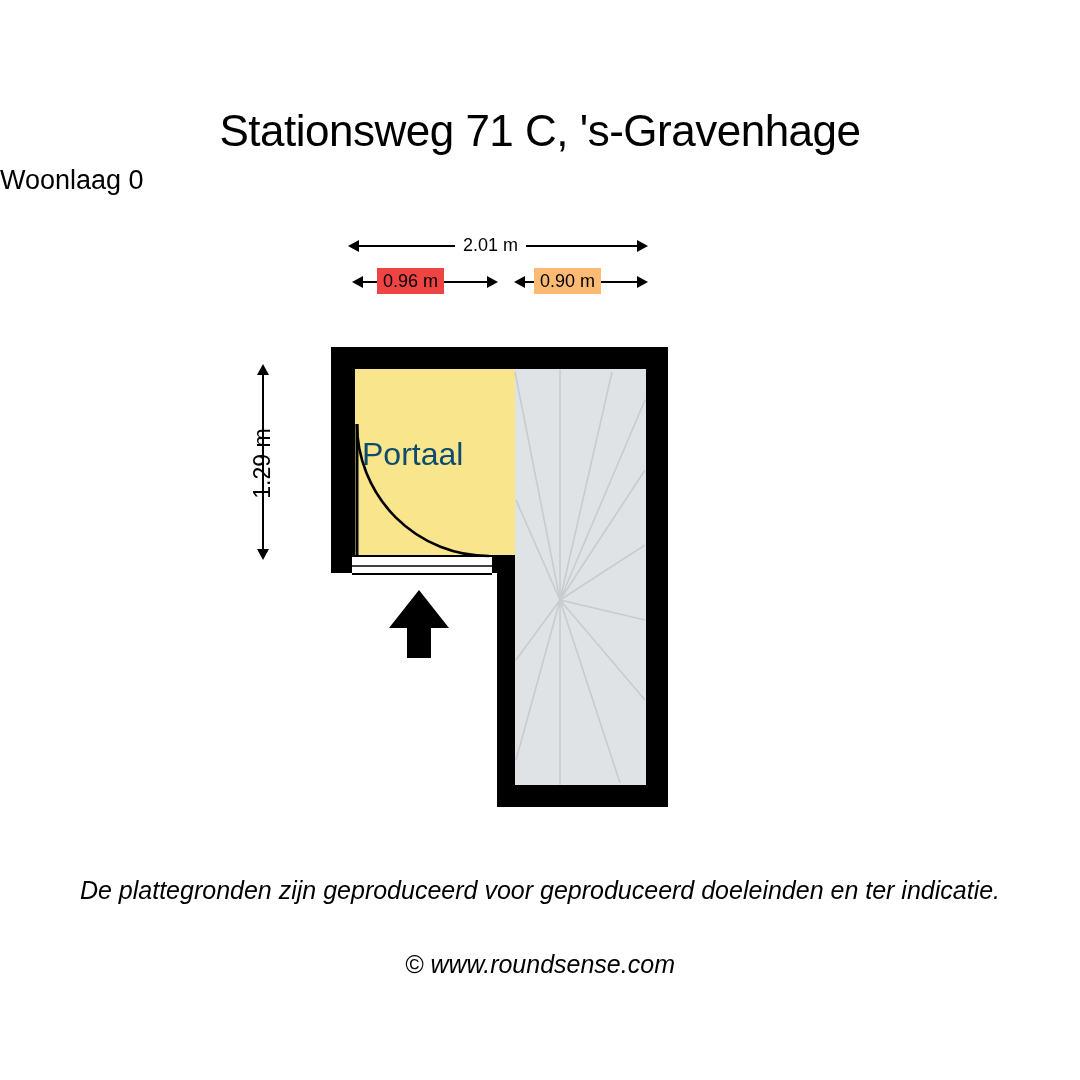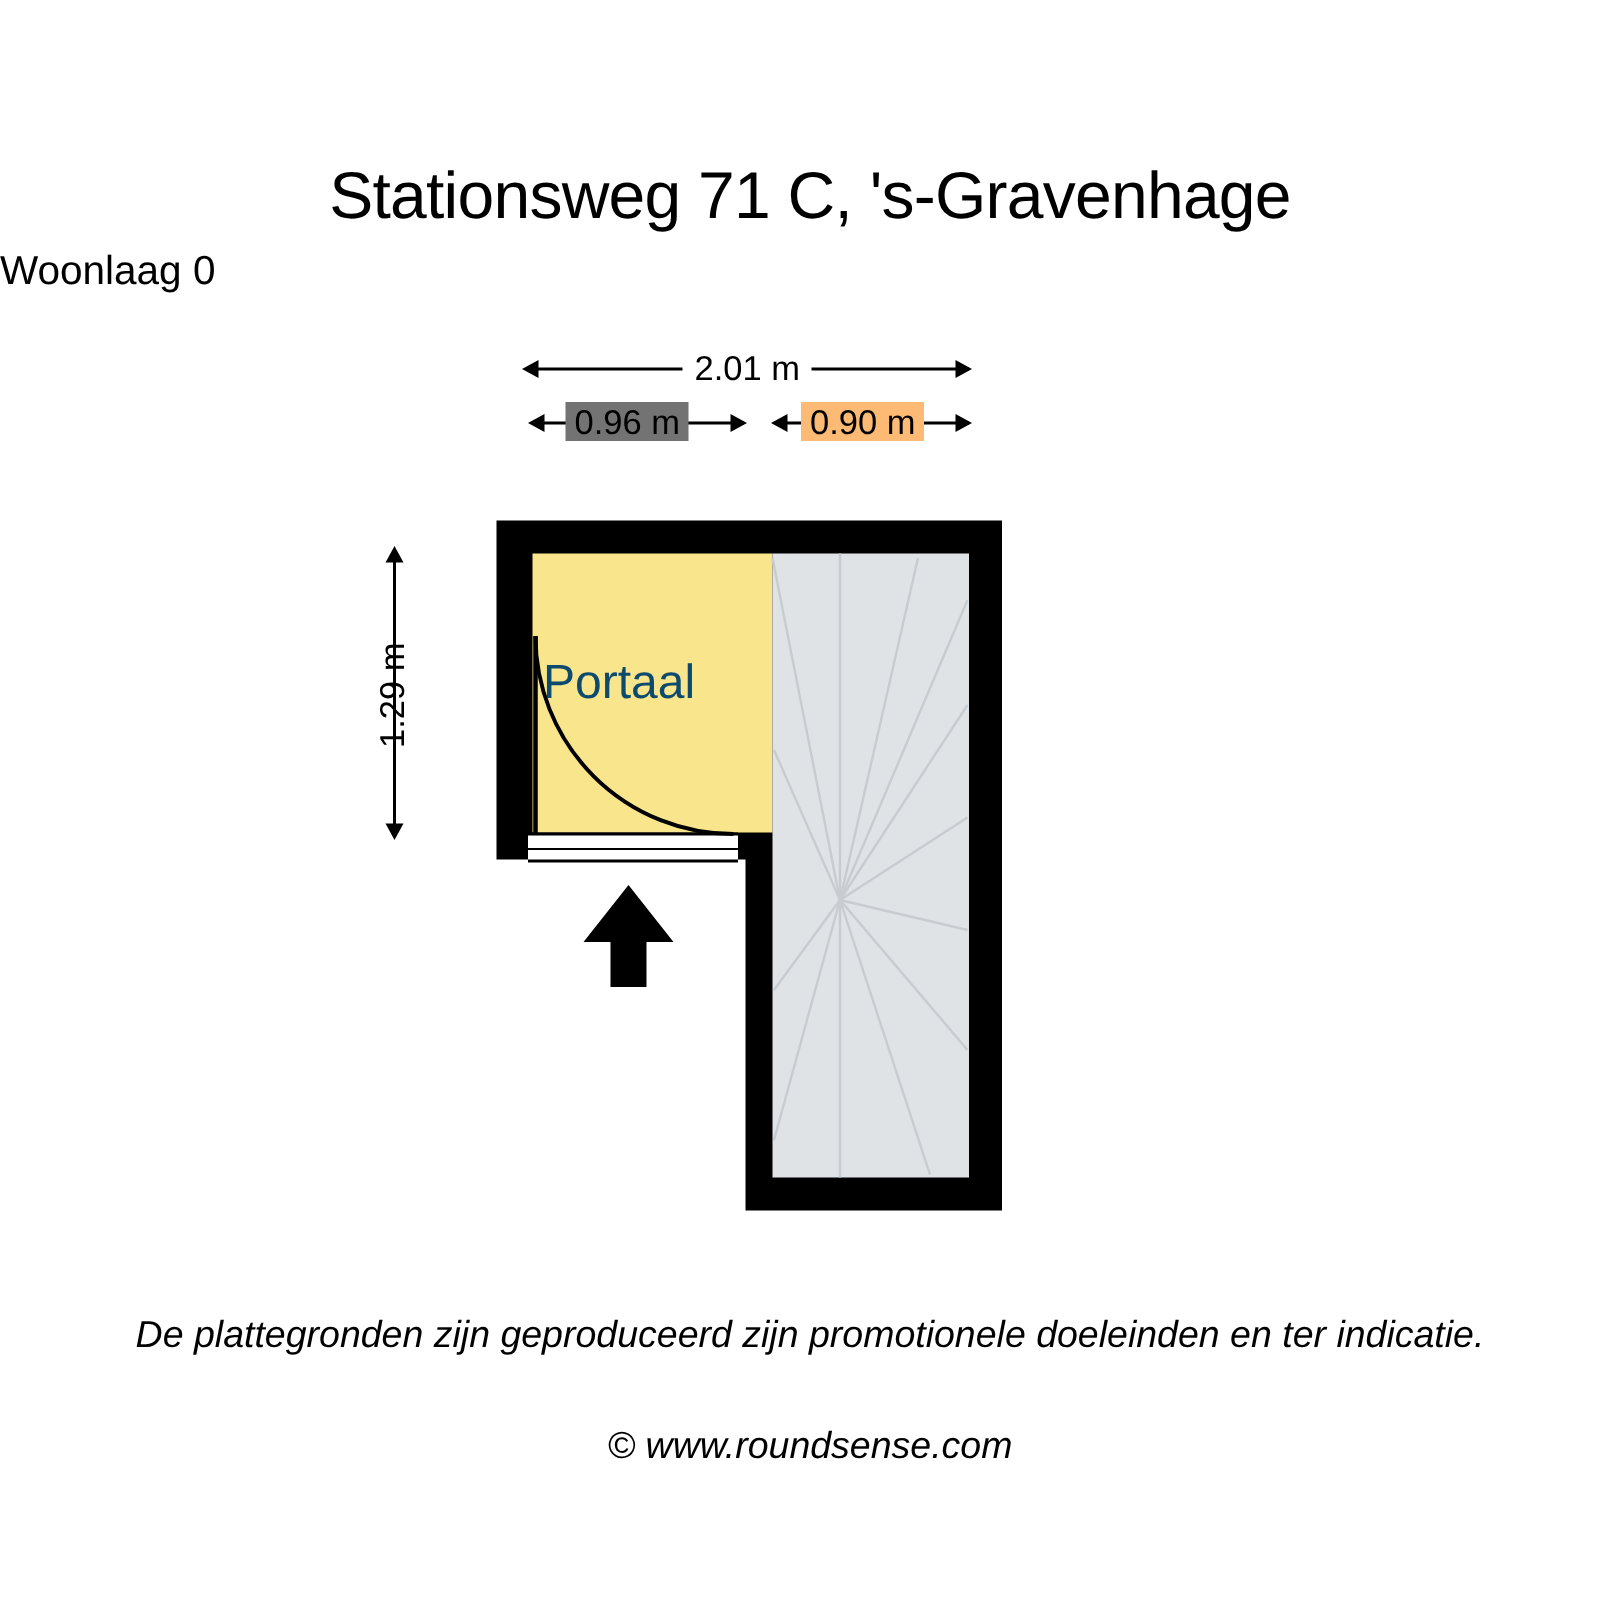--- a/index.html
+++ b/index.html
@@ -39,21 +39,21 @@
     left: 0;
     width: 1080px;
     text-align: left;
     font-size: 27px;
     line-height: 34px;
   }
 
   
   .dim {
     position: absolute;
-    font-size: 23px;
+    font-size: 18px;
     line-height: 26px;
     white-space: nowrap;
   }
   .dim-line {
     position: absolute;
     background: #000;
   }
 
   .arrow-h {
     position: absolute;
@@ -119,21 +119,21 @@
   <div class="subtitle">Woonlaag 0</div>
 
   <div class="dim-line" style="left:352px; top:245px; width:294px; height:2px;"></div>
   <div class="arrow-h arrow-left" style="left:348px; top:240px;"></div>
   <div class="arrow-h arrow-right" style="left:637px; top:240px;"></div>
   <div class="dim" style="left:455px; top:232px; background:#fff; padding:0 8px;">2.01 m</div>
 
   <div class="dim-line" style="left:356px; top:281px; width:140px; height:2px;"></div>
   <div class="arrow-h arrow-left" style="left:352px; top:276px;"></div>
   <div class="arrow-h arrow-right" style="left:487px; top:276px;"></div>
-  <div class="dim" style="left:377px; top:268px; background:#737373; padding:0 6px;">0.96 m</div>
+  <div class="dim" style="left:377px; top:268px; background:#ef4444; padding:0 6px;">0.96 m</div>
 
   <div class="dim-line" style="left:518px; top:281px; width:128px; height:2px;"></div>
   <div class="arrow-h arrow-left" style="left:514px; top:276px;"></div>
   <div class="arrow-h arrow-right" style="left:637px; top:276px;"></div>
   <div class="dim" style="left:534px; top:268px; background:#fdba74; padding:0 6px;">0.90 m</div>
 
   <div class="dim-line" style="left:262px; top:374px; width:2px; height:176px;"></div>
   <div class="arrow-v arrow-up" style="left:257px; top:364px;"></div>
   <div class="arrow-v arrow-down" style="left:257px; top:549px;"></div>
   <div class="vdim-label" style="left:212px; top:450px; width:100px; text-align:center;">1.29 m</div>
@@ -171,16 +171,16 @@
     <path d="M 357 424 A 132 132 0 0 0 489 556" fill="none" stroke="#000" stroke-width="2.6"></path>
     <line x1="357" y1="424" x2="357" y2="556" stroke="#000" stroke-width="3"></line>
 
     <g fill="#000000">
       <polygon points="419,590 449,628 431,628 431,658 407,658 407,628 389,628"></polygon>
     </g>
   </svg>
 
   <div class="room-label" style="left:362px; top:436px;">Portaal</div>
 
-  <div class="footer footer-1">De plattegronden zijn geproduceerd zijn promotionele doeleinden en ter indicatie.</div>
+  <div class="footer footer-1">De plattegronden zijn geproduceerd voor geproduceerd doeleinden en ter indicatie.</div>
   <div class="footer footer-3">© www.roundsense.com</div>
 
 </div>
 
 </body></html>

